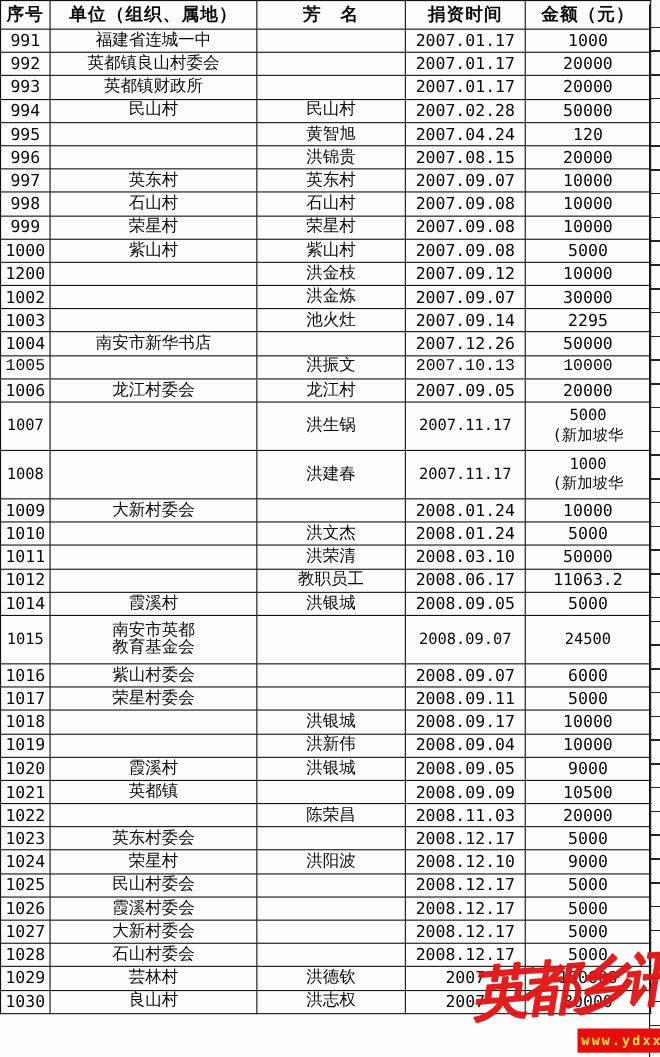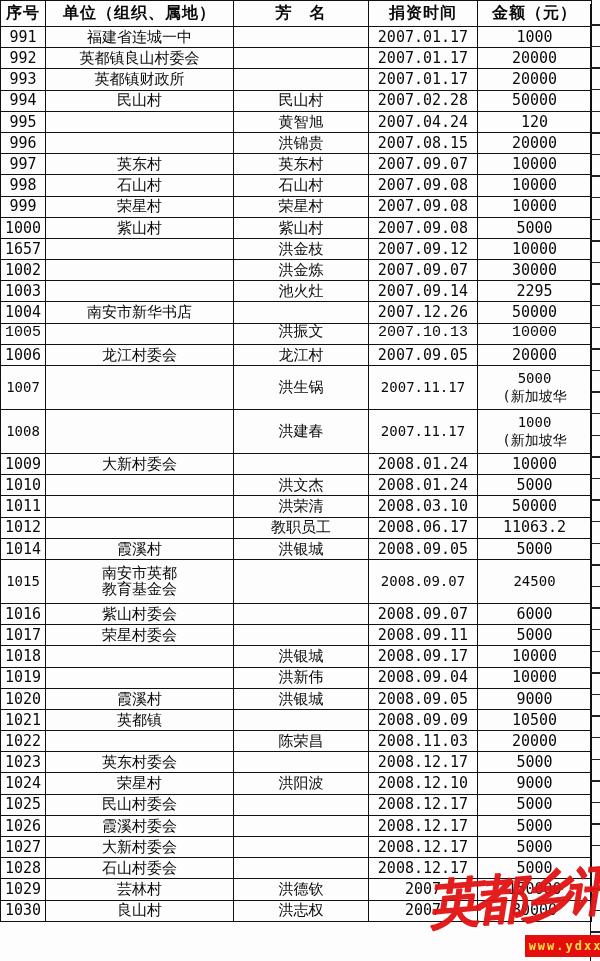--- a/index.html
+++ b/index.html
@@ -136,21 +136,21 @@
           <td class="num">10000</td>
         </tr>
         <tr>
           <td class="num">1000</td>
           <td class="cjk">紫山村</td>
           <td class="cjk">紫山村</td>
           <td class="num">2007.09.08</td>
           <td class="num">5000</td>
         </tr>
         <tr>
-          <td class="num">1657</td>
+          <td class="num">1200</td>
           <td class="cjk"></td>
           <td class="cjk">洪金枝</td>
           <td class="num">2007.09.12</td>
           <td class="num">10000</td>
         </tr>
         <tr>
           <td class="num">1002</td>
           <td class="cjk"></td>
           <td class="cjk">洪金炼</td>
           <td class="num">2007.09.07</td>

